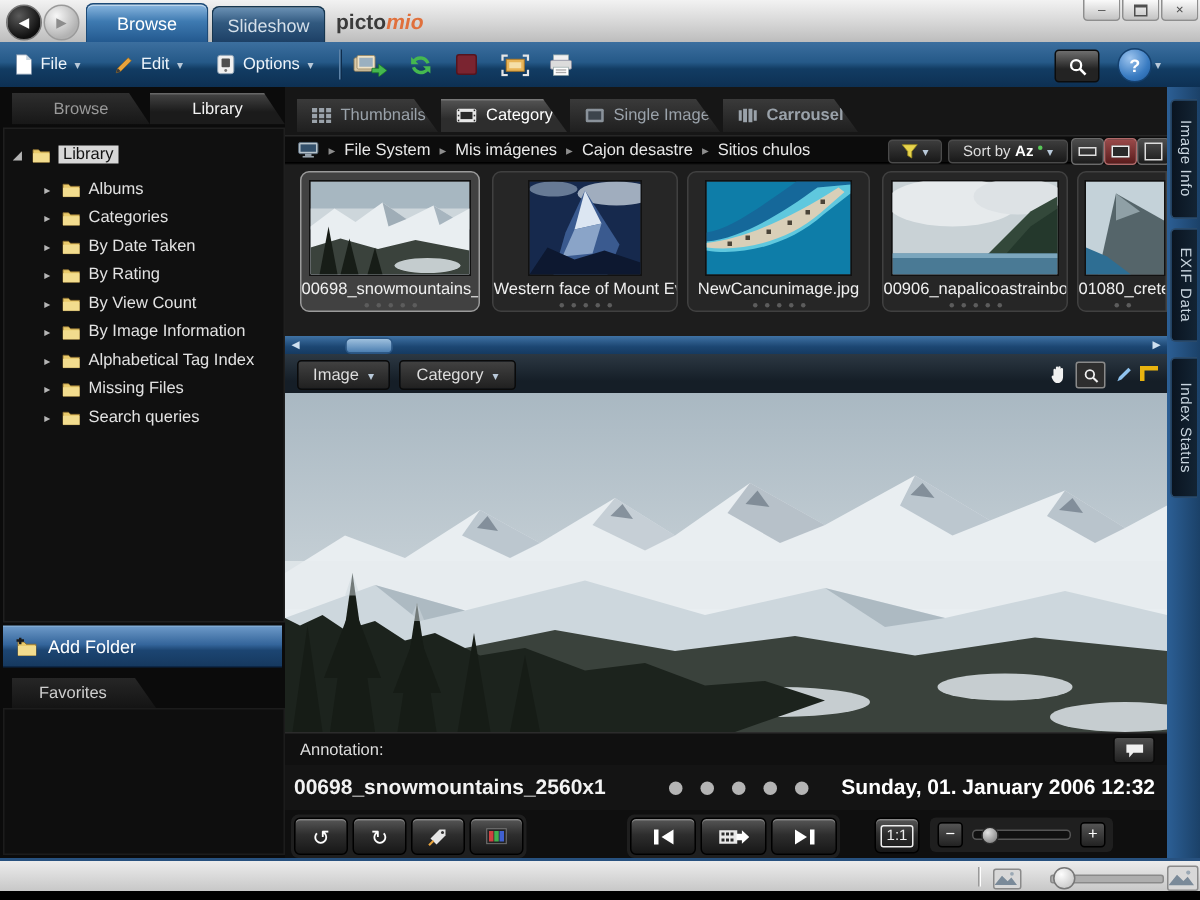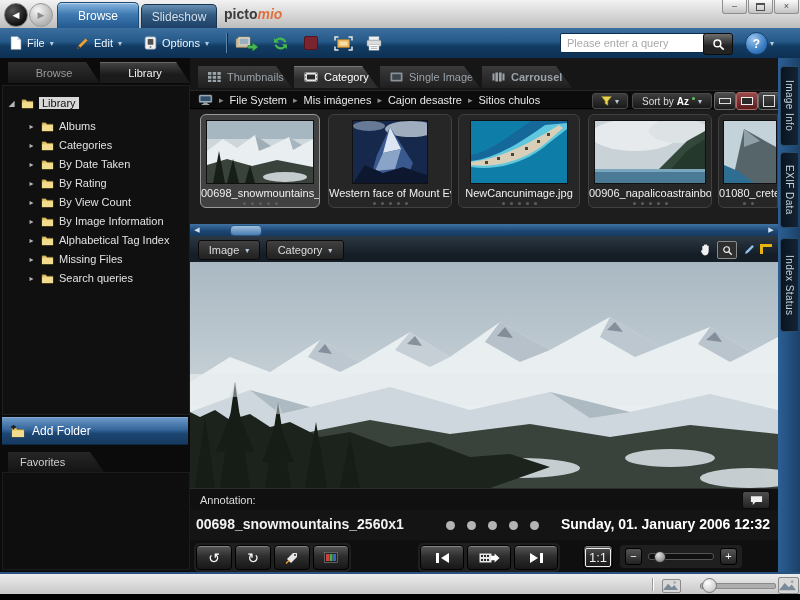--- a/index.html
+++ b/index.html
@@ -37,21 +37,21 @@
   #sidebar{position:absolute;left:0;top:58px;width:190px;height:514px;background:#0b0b0b;border-right:1px solid #000;}
   .sidetab{position:absolute;top:4px;height:21px;display:flex;align-items:center;justify-content:center;font-size:11px;clip-path:polygon(0 0,calc(100% - 14px) 0,100% 100%,0 100%);}
   #sidetab-browse{left:8px;width:92px;background:linear-gradient(#2e2e2e,#171717);color:#9a9a9a;}
   #sidetab-library{left:100px;width:90px;background:linear-gradient(#454545,#1b1b1b 60%);color:#f2f2f2;box-shadow:inset 0 1px 0 #666;}
   #treepanel{position:absolute;left:2px;top:27px;width:186px;height:328px;background:#101010;border:1px solid #1f1f1f;}
   .tree-row{position:absolute;left:0;height:18px;display:flex;align-items:center;color:#e2e2e2;font-size:11px;gap:5px;}
   .tree-row .tw{width:9px;text-align:center;color:#b5b5b5;font-size:8px;}
   .rootlbl{background:#d8d8d8;color:#111;padding:0 3px;}
   .fold{width:13px;height:11px;flex:none;}
   #add-folder{position:absolute;left:2px;top:359px;width:186px;height:28px;background:linear-gradient(#6a97c6,#34659b 45%,#1c4572 60%,#16395f);border-top:1px solid #7fa9d2;border-bottom:1px solid #0c2747;display:flex;align-items:center;gap:7px;color:#fff;font-size:12px;padding-left:8px;box-sizing:border-box;}
-  #favtab{position:absolute;left:8px;top:394px;width:96px;height:20px;background:linear-gradient(#262626,#141414);clip-path:polygon(0 0,calc(100% - 14px) 0,100% 100%,0 100%);color:#cfcfcf;font-size:11px;display:flex;align-items:center;padding-left:12px;box-sizing:border-box;}
+  #favtab{position:absolute;left:8px;top:394px;width:96px;height:20px;background:linear-gradient(#262626,#141414);clip-path:polygon(0 0,calc(100% - 14px) 0,100% 100%,0 100%);color:#cfcfcf;font-size:11px;display:flex;align-items:center;padding-left:18px;box-sizing:border-box;}
   #favpanel{position:absolute;left:2px;top:414px;width:186px;height:96px;background:#0e0e0e;border:1px solid #1c1c1c;}
 
   
   #mainpanel{position:absolute;left:190px;top:58px;width:588px;height:514px;background:#161616;}
   .viewtab{position:absolute;top:8px;height:22px;display:flex;align-items:center;gap:6px;font-size:11px;clip-path:polygon(0 0,calc(100% - 16px) 0,100% 100%,0 100%);padding-left:10px;box-sizing:border-box;background:linear-gradient(#3a3a3a,#1f1f1f);color:#9aa2aa;}
   .viewtab.active{background:linear-gradient(#555,#2d2d2d 60%);color:#fff;box-shadow:inset 0 1px 0 #777;}
   #crumbbar{position:absolute;left:0;top:32px;width:588px;height:19px;background:#0c0c0c;border-top:1px solid #262626;border-bottom:1px solid #000;display:flex;align-items:center;color:#e8e8e8;font-size:11px;gap:6px;padding-left:8px;box-sizing:border-box;}
   .crumbsep{color:#8d8d8d;font-size:9px;}
   .minibtn{background:linear-gradient(#3c3c3c,#191919);border:1px solid #4a4a4a;border-radius:3px;display:flex;align-items:center;justify-content:center;gap:3px;}
   #filterbtn{position:absolute;left:402px;top:2px;width:34px;height:14px;}
@@ -93,21 +93,21 @@
   .bigdot{width:9px;height:9px;border-radius:50%;background:#b4b4b4;}
   #datetime{position:absolute;right:8px;top:6px;font-size:14px;font-weight:bold;color:#fff;}
   #controls{position:absolute;left:0;top:482px;width:588px;height:32px;background:#0f0f0f;}
   .cgroup{position:absolute;top:3px;display:flex;gap:3px;background:rgba(45,45,45,.55);padding:2px;border-radius:5px;}
   .cbtn{width:34px;height:23px;background:linear-gradient(#575757,#2e2e2e 45%,#171717);border:1px solid #000;border-radius:4px;display:flex;align-items:center;justify-content:center;color:#fff;box-shadow:inset 0 1px 0 rgba(255,255,255,.28);font-size:14px;gap:2px;}
   .cbtn.wide{width:42px;}
   .tri-l{width:0;height:0;border-top:5px solid transparent;border-bottom:5px solid transparent;border-right:8px solid #fff;}
   .tri-r{width:0;height:0;border-top:5px solid transparent;border-bottom:5px solid transparent;border-left:8px solid #fff;}
   .vbar{width:3px;height:10px;background:#fff;}
   #btn-actual{position:absolute;left:393px;top:5px;width:28px;height:22px;}
-  .ratio{border:1px solid #eee;border-radius:2px;padding:1px 3px;font-size:13px;color:#eee;}
+  .ratio{border:1px solid #eee;border-radius:2px;padding:1px 3px;font-size:10px;color:#eee;}
   #zoomgroup{position:absolute;left:430px;top:5px;display:flex;align-items:center;gap:6px;background:rgba(45,45,45,.55);padding:3px 5px;border-radius:4px;}
   .szbtn{width:15px;height:15px;background:linear-gradient(#555,#222);border:1px solid #000;border-radius:3px;color:#fff;font-size:11px;display:flex;align-items:center;justify-content:center;line-height:1;}
   .sl-track{width:64px;height:5px;background:#101010;border:1px solid #555;border-radius:3px;position:relative;}
   .sl-knob{position:absolute;left:5px;top:-3px;width:10px;height:10px;border-radius:50%;background:radial-gradient(circle at 35% 30%,#e2e2e2,#6e6e6e);border:1px solid #2a2a2a;}
 
   
   #rightpanel{position:absolute;left:778px;top:58px;width:22px;height:514px;background:linear-gradient(90deg,#2c5f95,#1b4168);}
   .vtab{position:absolute;left:2px;width:18px;background:linear-gradient(90deg,#0a1420,#132434);border:1px solid #2a4a6a;border-right:none;border-radius:4px 0 0 4px;color:#c8d4de;font-size:10px;writing-mode:vertical-rl;display:flex;align-items:center;justify-content:center;letter-spacing:.4px;box-sizing:border-box;}
 
   
@@ -206,21 +206,20 @@
     </div>
     <div class="iconbtn" style="left:362px;width:24px;">
       <svg width="16" height="15" viewBox="0 0 16 15">
           <rect x="3" y="0.6" width="10" height="4" fill="#f0f0f0" stroke="#9aa" stroke-width="0.5"></rect>
           <rect x="1" y="4.2" width="14" height="6" rx="1" fill="#dcdcdc" stroke="#889" stroke-width="0.5"></rect>
           <rect x="3" y="8.8" width="10" height="5.4" fill="#fff" stroke="#9aa" stroke-width="0.5"></rect>
           <rect x="4.5" y="10.2" width="7" height="0.9" fill="#aaa"></rect>
           <rect x="4.5" y="11.9" width="7" height="0.9" fill="#aaa"></rect>
         </svg>
     </div>
-    <input id="search-input" type="text" placeholder="Please enter a query" style="">
     <div id="search-btn">
       <svg width="13" height="13" viewBox="0 0 12 12">
           <circle cx="5" cy="5" r="3.1" fill="none" stroke="#fff" stroke-width="1.4"></circle>
           <line x1="7.4" y1="7.4" x2="10.8" y2="10.8" stroke="#fff" stroke-width="1.6"></line>
         </svg>
     </div>
     <div id="help-btn">
         <span>?</span>
       </div>
     <span id="help-caret" class="caret">▾</span>

